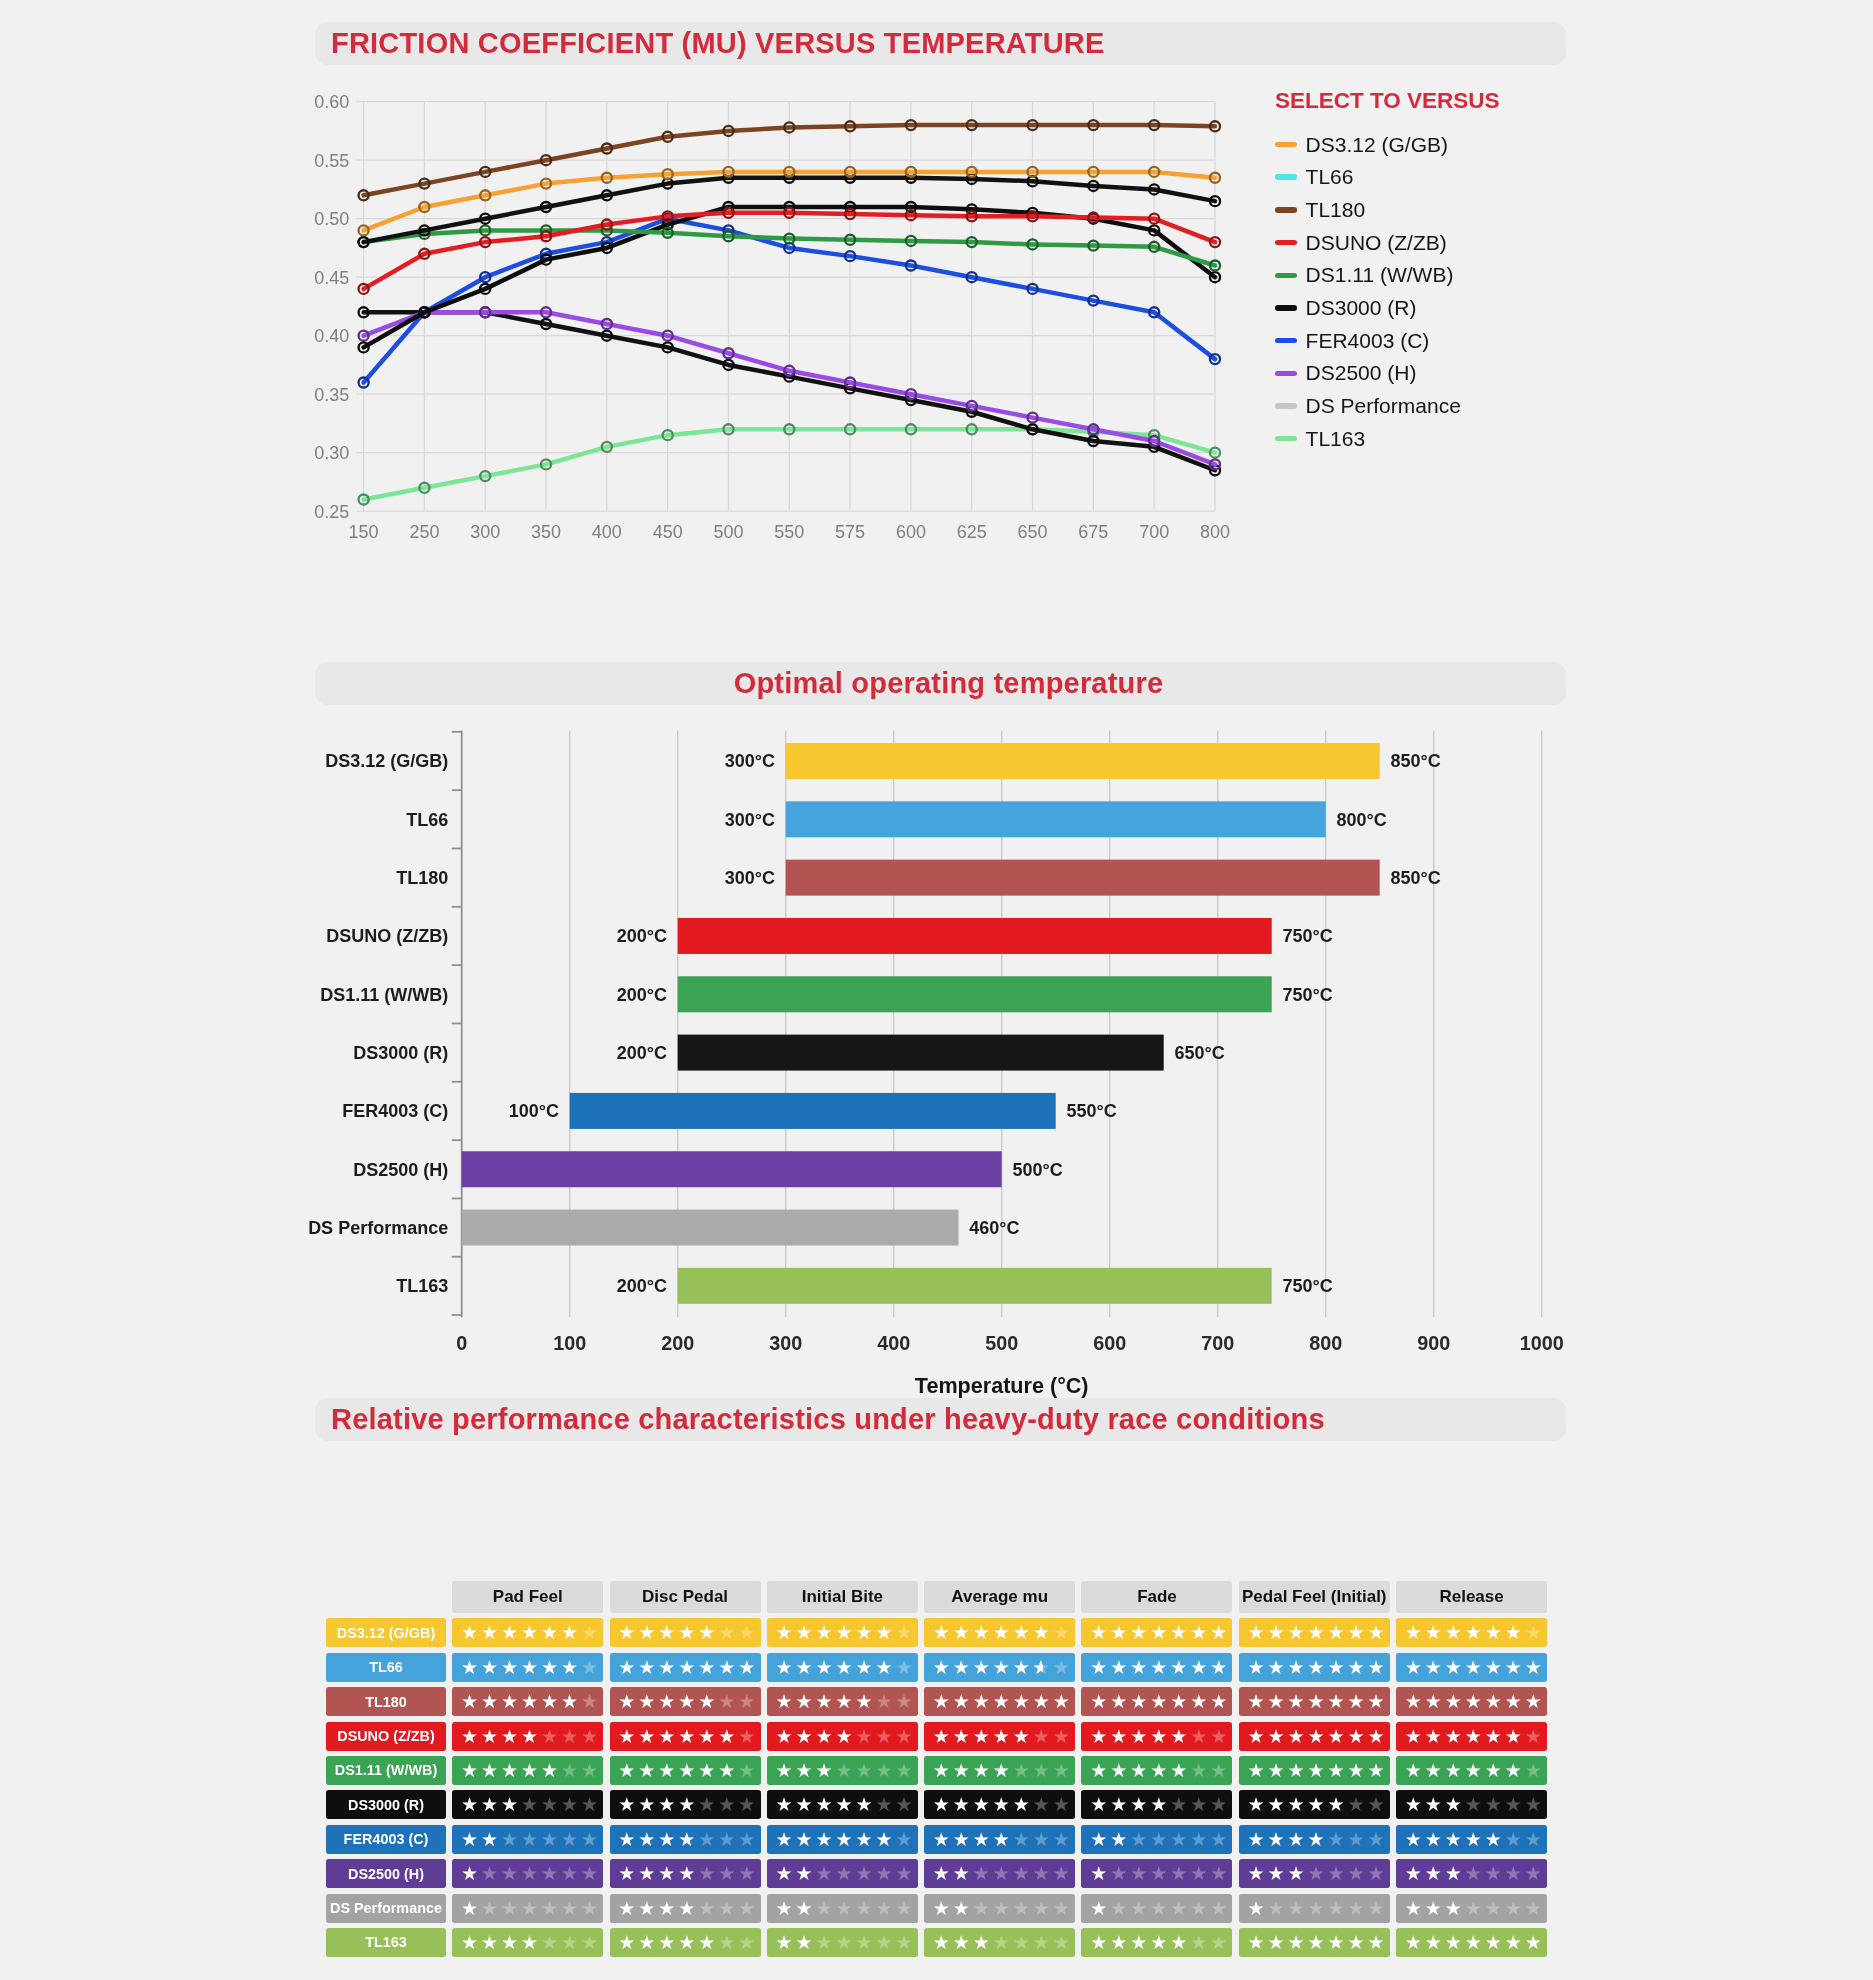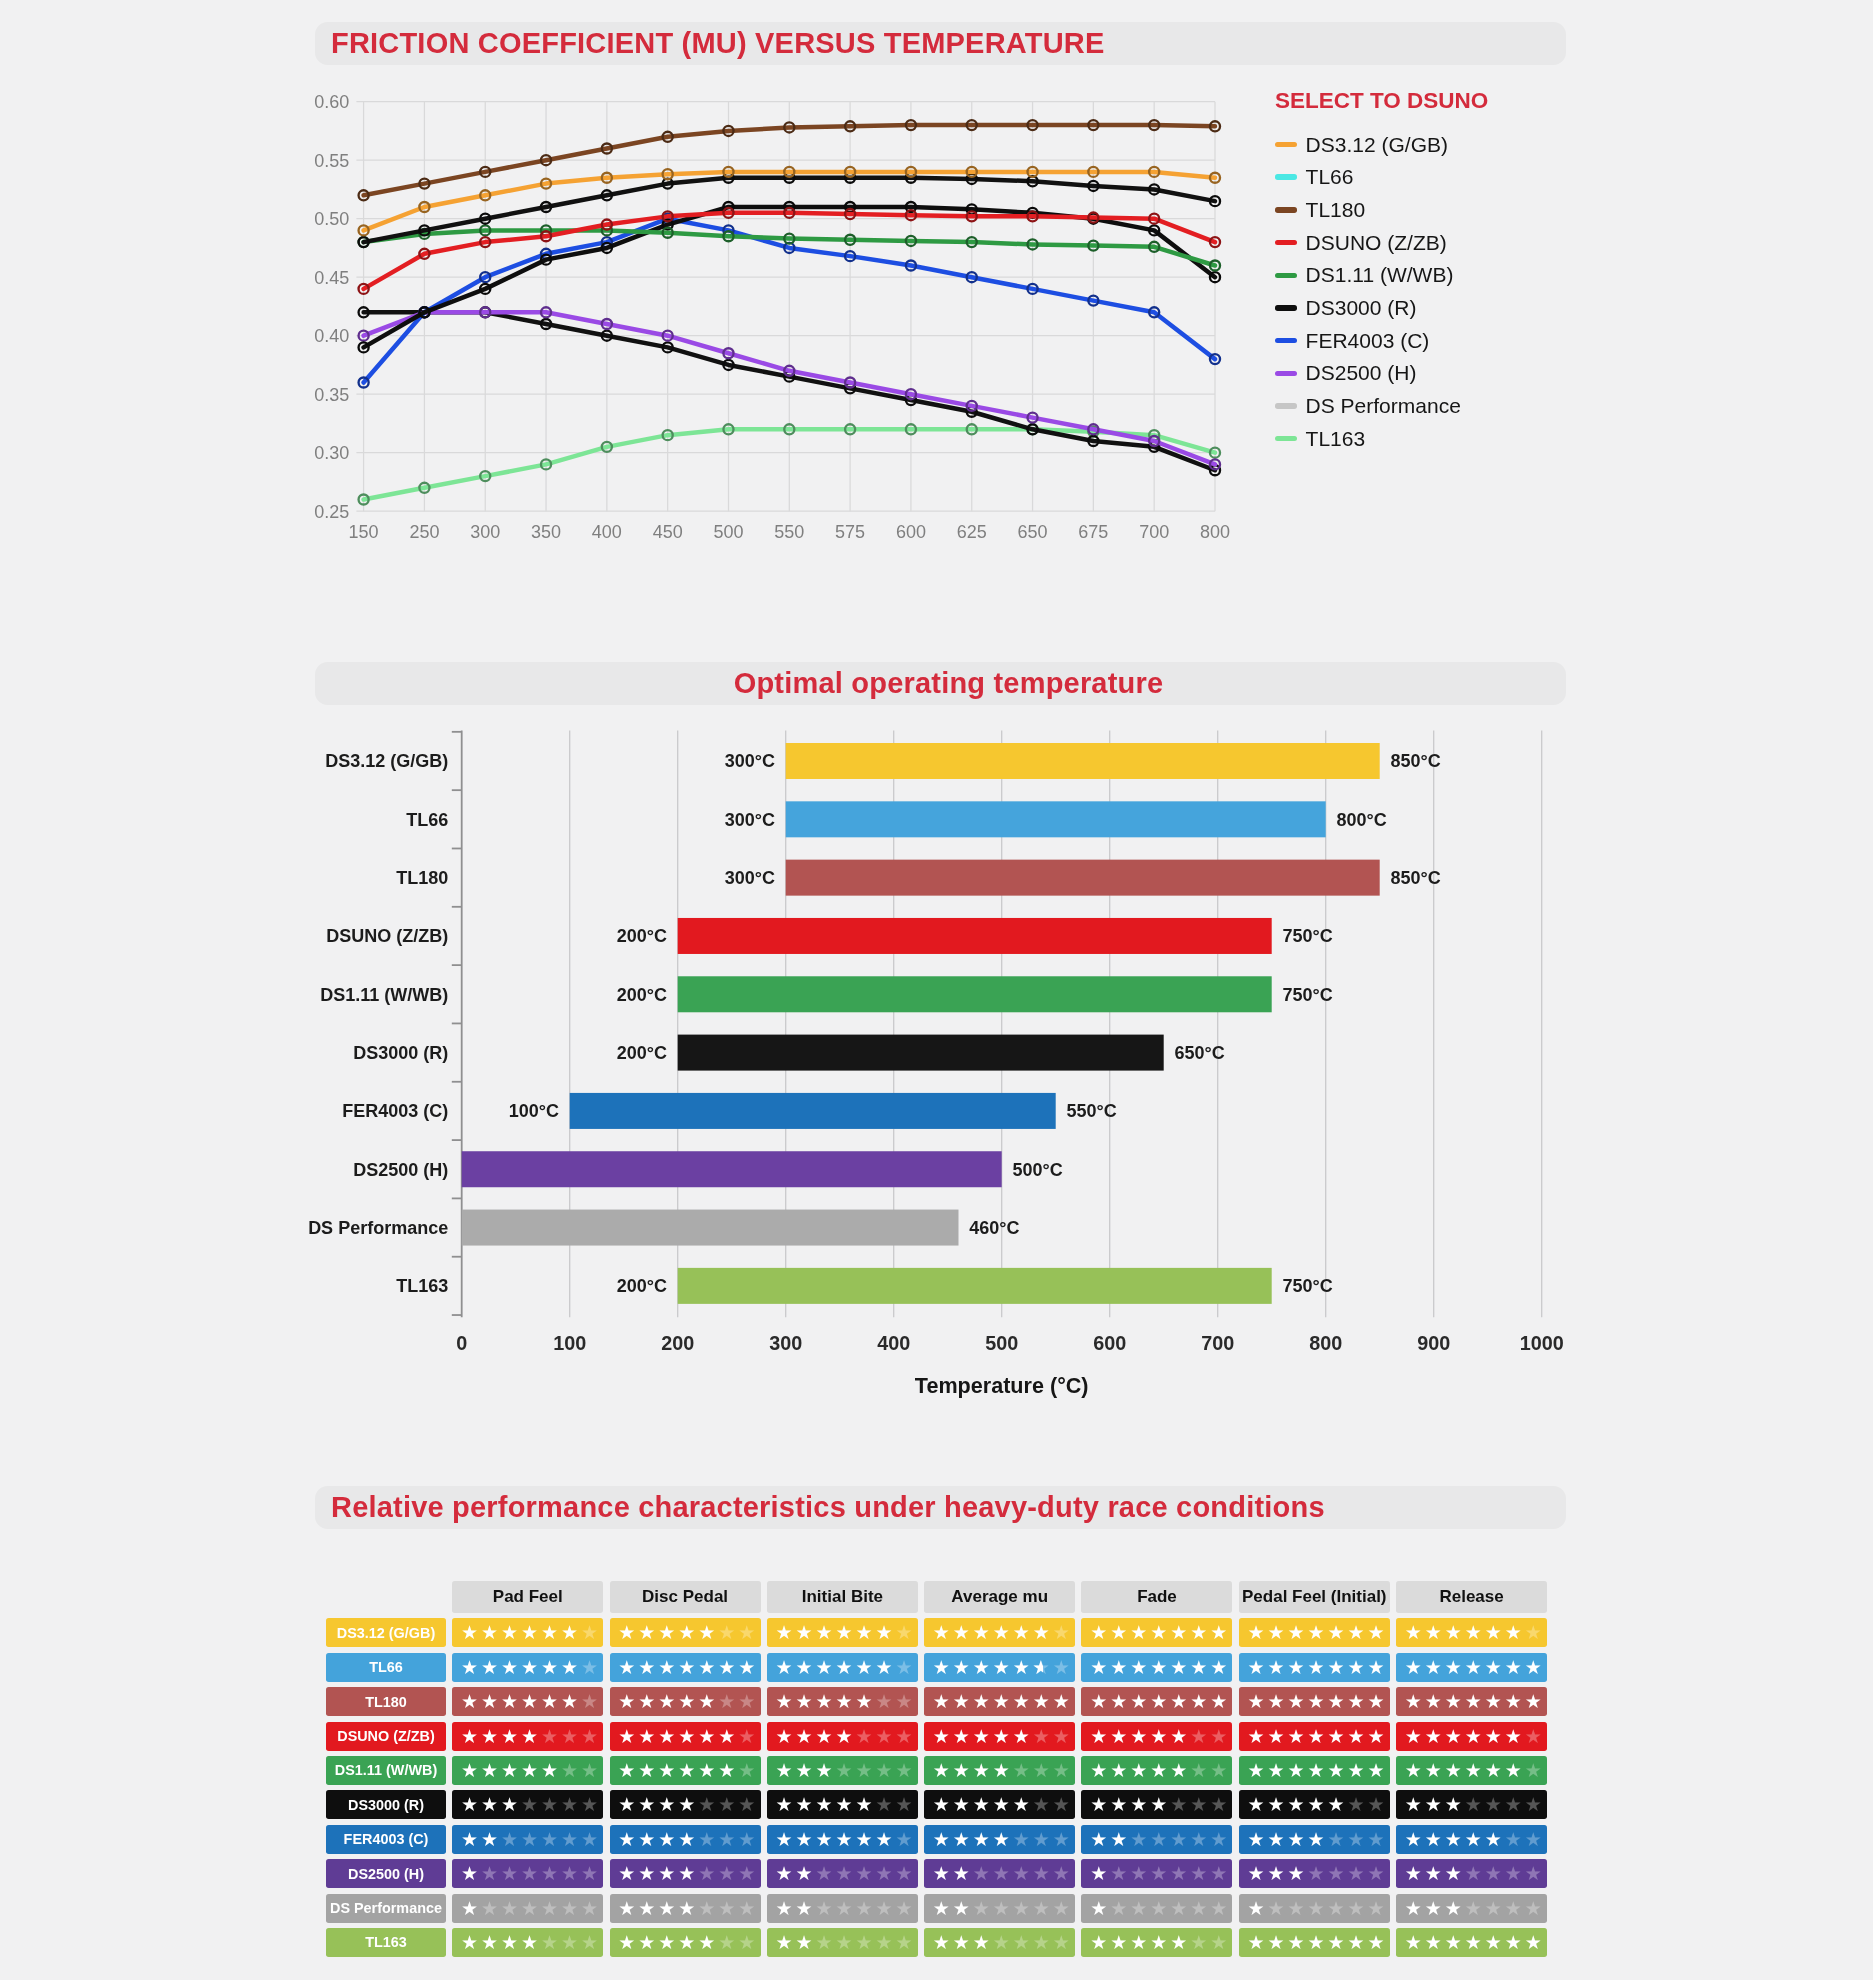--- a/index.html
+++ b/index.html
@@ -267,21 +267,21 @@
         <circle cx="682.139" cy="110.99999999999993" r="5.6" fill="none" stroke="rgb(152,100,32)" stroke-width="2.6"></circle>
         <circle cx="749.71" cy="110.99999999999993" r="5.6" fill="none" stroke="rgb(152,100,32)" stroke-width="2.6"></circle>
         <circle cx="817.281" cy="110.99999999999993" r="5.6" fill="none" stroke="rgb(152,100,32)" stroke-width="2.6"></circle>
         <circle cx="884.852" cy="110.99999999999993" r="5.6" fill="none" stroke="rgb(152,100,32)" stroke-width="2.6"></circle>
         <circle cx="952.423" cy="110.99999999999993" r="5.6" fill="none" stroke="rgb(152,100,32)" stroke-width="2.6"></circle>
         <circle cx="1019.9939999999999" cy="117.49999999999993" r="5.6" fill="none" stroke="rgb(152,100,32)" stroke-width="2.6"></circle>
       </g>
     </svg>
 
   <div id="legend">
-    <div id="legend-title">SELECT TO DSUNO</div>
+    <div id="legend-title">SELECT TO VERSUS</div>
     <div id="legend-items">
         <div class="legend-item">
           <span class="legend-swatch" style="background: rgb(245, 162, 51);"></span>
           <span class="legend-label">DS3.12 (G/GB)</span>
         </div>
         <div class="legend-item">
           <span class="legend-swatch" style="background: rgb(75, 232, 228);"></span>
           <span class="legend-label">TL66</span>
         </div>
         <div class="legend-item">
@@ -401,21 +401,21 @@
         <text x="783" y="704" text-anchor="middle">500</text>
         <text x="903" y="704" text-anchor="middle">600</text>
         <text x="1023" y="704" text-anchor="middle">700</text>
         <text x="1143" y="704" text-anchor="middle">800</text>
         <text x="1263" y="704" text-anchor="middle">900</text>
         <text x="1383" y="704" text-anchor="middle">1000</text>
       </g>
       <text x="783" y="752" text-anchor="middle" font-size="24" font-weight="bold" fill="#161616">Temperature (°C)</text>
     </svg>
 
-  <div class="title-bar" style="top:1486px;">
+  <div class="title-bar" style="top:1398px;">
     <span>Relative performance characteristics under heavy-duty race conditions</span>
   </div>
 
 
   <div id="perf-table">
       <div class="hdr-spacer"></div>
       <div class="hdr-cell">Pad Feel</div>
       <div class="hdr-cell">Disc Pedal</div>
       <div class="hdr-cell">Initial Bite</div>
       <div class="hdr-cell">Average mu</div>

